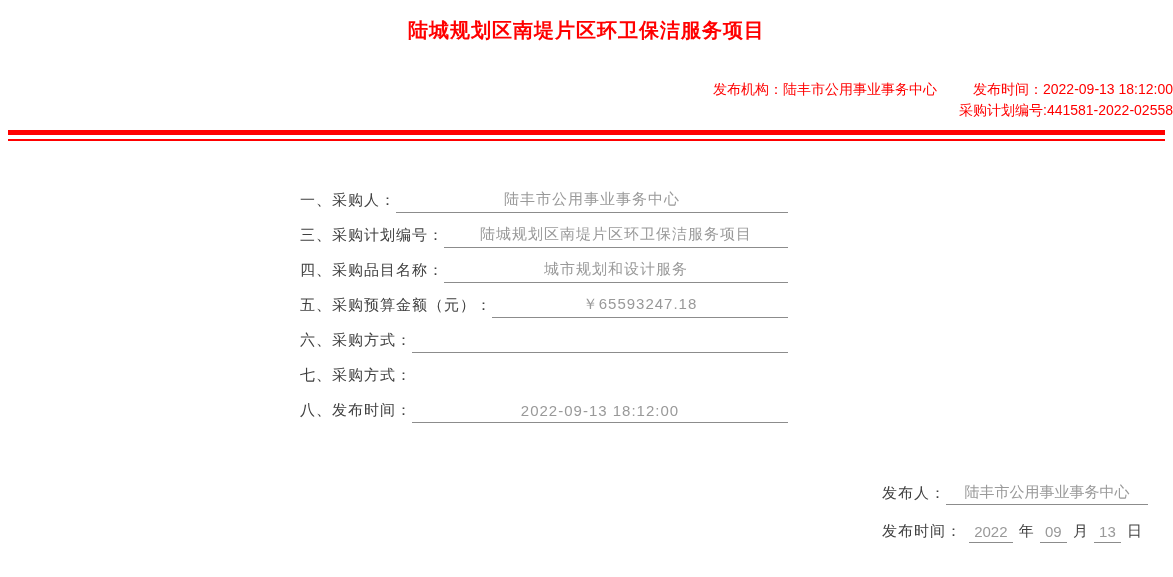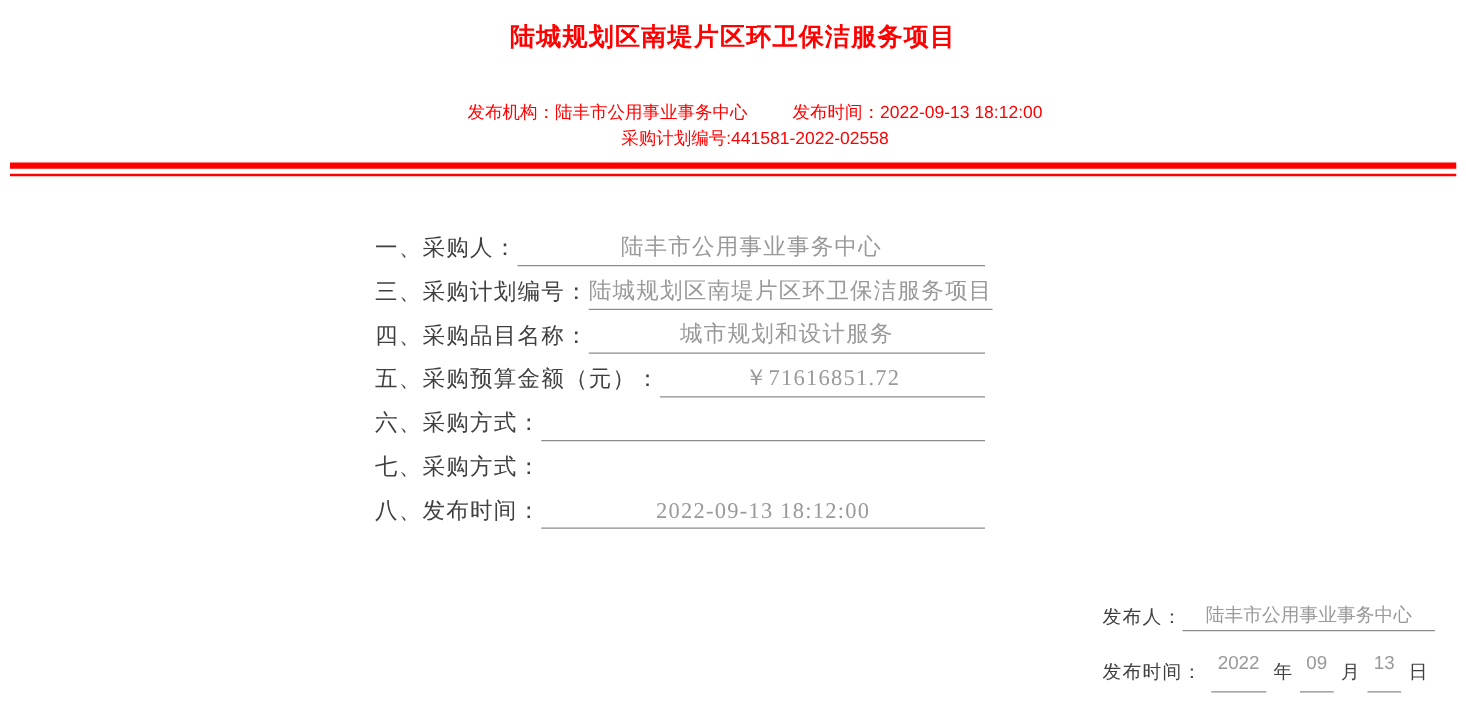--- a/index.html
+++ b/index.html
@@ -15,38 +15,37 @@
 
   .title {
     margin: 0; padding-top: 17px;
     text-align: center;
     font-size: 20px; font-weight: bold;
     color: var(--accent);
     line-height: 26px;
     letter-spacing: 1px;
   }
   .pub-info {
-    text-align: center;
+    text-align: right;
     color: var(--accent);
     font-size: 14px;
     line-height: 21px;
     margin-left: 35px;
   }
   .pub-line1 { margin-top: 36px; }
   .pub-seg-time { margin-left: 36px; }
 
   .divider { margin: 9px 8px 0 8px; }
   .divider-thick { height: 5px; background: var(--accent); }
   .divider-thin  { height: 2px; background: var(--accent); margin-top: 4px; }
 
   .form {
     margin: 37px 0 0 300px;
     width: 488px;
-    font-size: 18px;
-    font-family: Liberation Serif, serif;
+    font-size: 15px;
   }
   .form-row { display: flex; align-items: flex-end; height: 35px; }
   .form-label {
     color: var(--label);
     white-space: nowrap;
     padding-bottom: 3px;
     letter-spacing: 1px;
   }
   .form-value {
     flex: 1;
@@ -73,21 +72,21 @@
     text-align: center;
     color: var(--value);
     padding-bottom: 2px;
     white-space: nowrap;
   }
   .footer-date { margin-top: 17px; }
   .date-blank {
     border-bottom: 1px solid var(--line);
     color: var(--value);
     text-align: center;
-    padding-bottom: 14px;
+    padding-bottom: 2px;
   }
   .date-blank.year { width: 50px; margin-left: 7px; }
   .date-blank.month, .date-blank.day { width: 31px; }
   .date-unit { color: var(--label); padding: 0 6px 2px 6px; }
 </style>
 </head>
 <body>
 
 <div class="page">
 
@@ -114,21 +113,21 @@
     <div class="form-row">
       <span class="form-label">三、采购计划编号：</span>
       <span class="form-value">陆城规划区南堤片区环卫保洁服务项目</span>
     </div>
     <div class="form-row">
       <span class="form-label">四、采购品目名称：</span>
       <span class="form-value">城市规划和设计服务</span>
     </div>
     <div class="form-row">
       <span class="form-label">五、采购预算金额（元）：</span>
-      <span class="form-value">￥71616851.72</span>
+      <span class="form-value">￥65593247.18</span>
     </div>
     <div class="form-row">
       <span class="form-label">六、采购方式：</span>
       <span class="form-value"></span>
     </div>
     <div class="form-row">
       <span class="form-label">七、采购方式：</span>
     </div>
     <div class="form-row">
       <span class="form-label">八、发布时间：</span>

